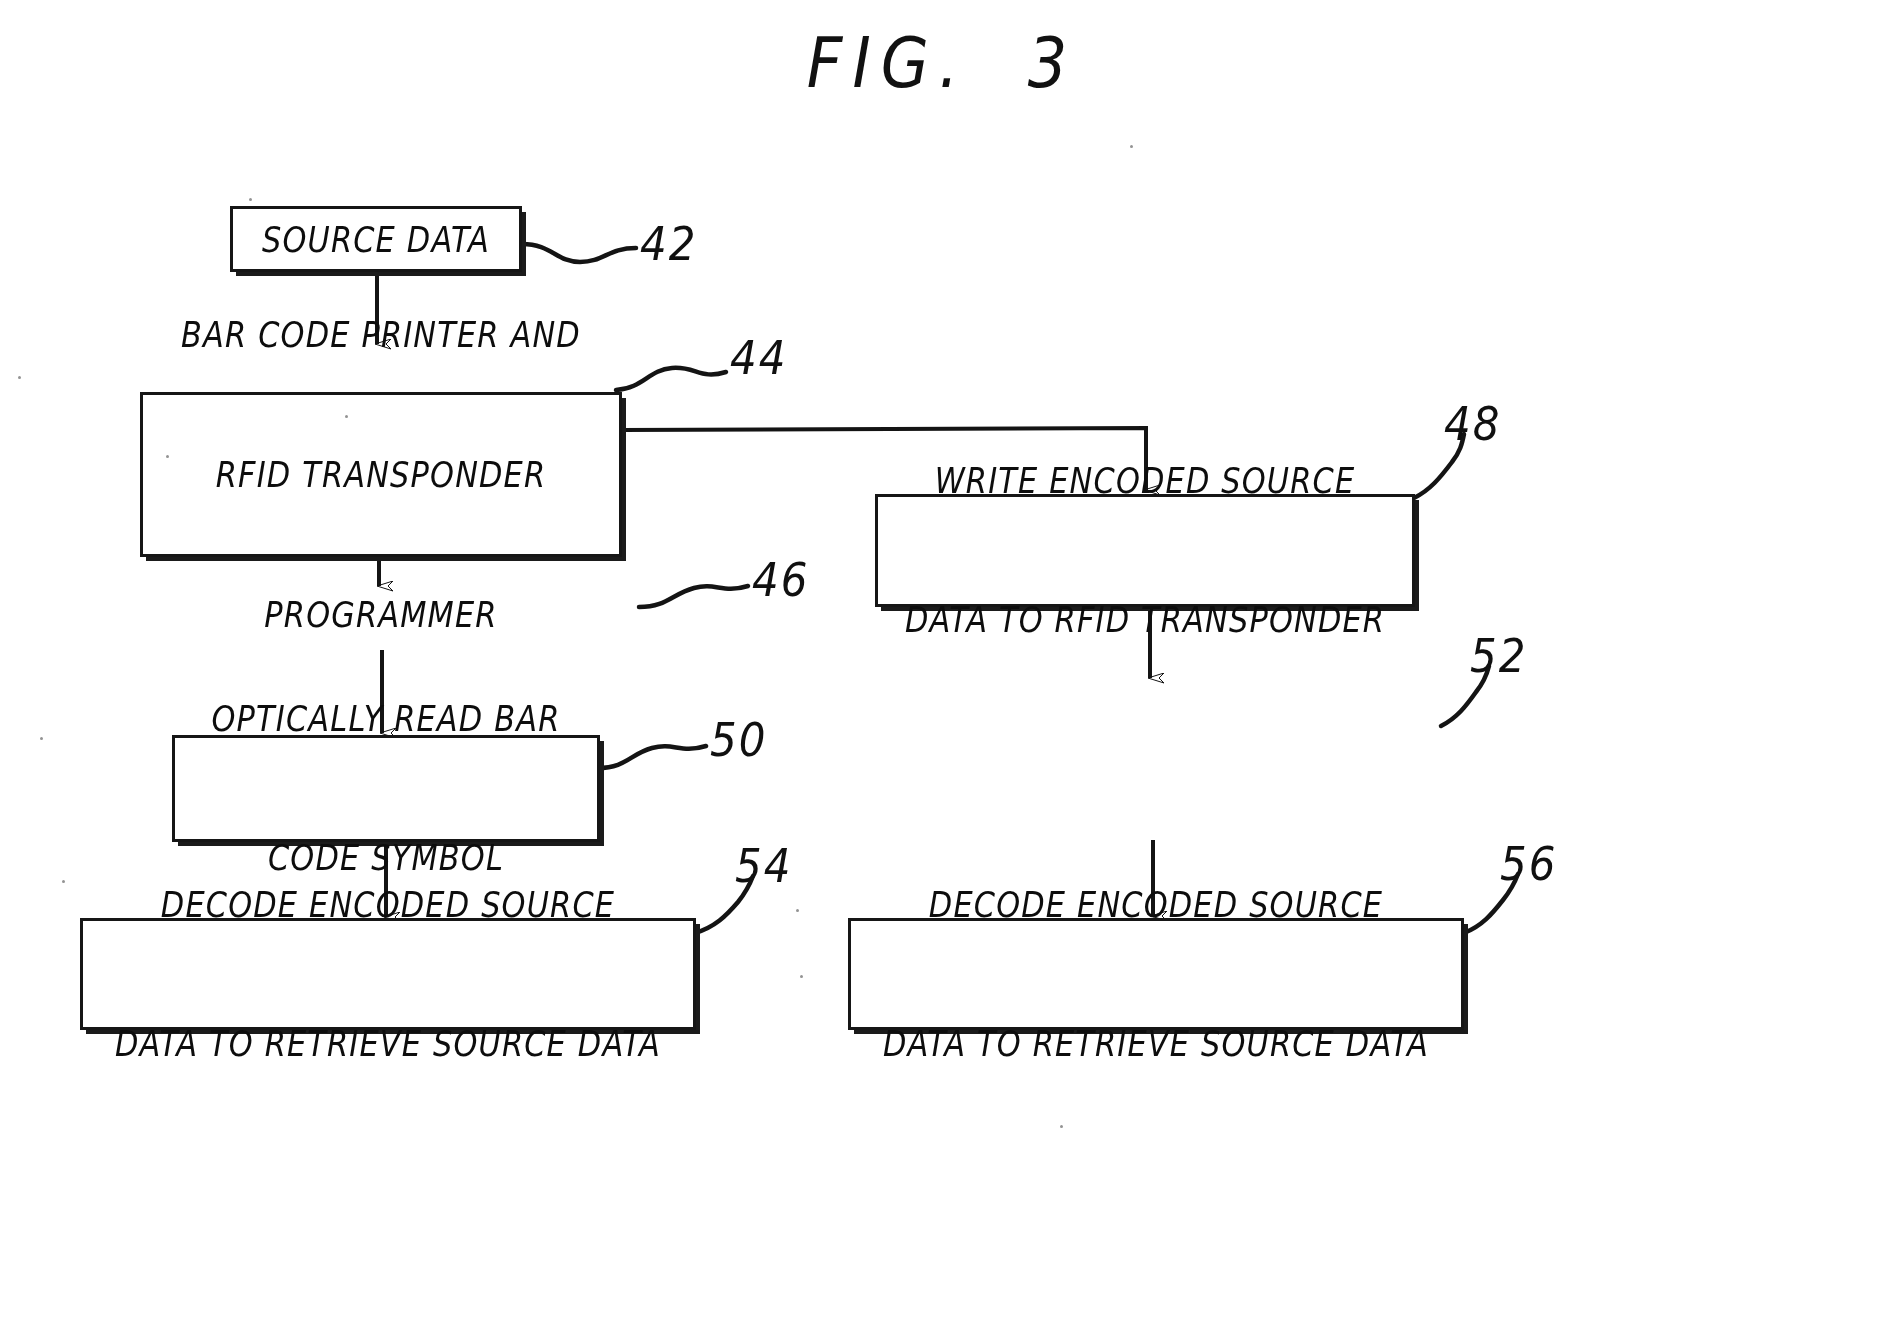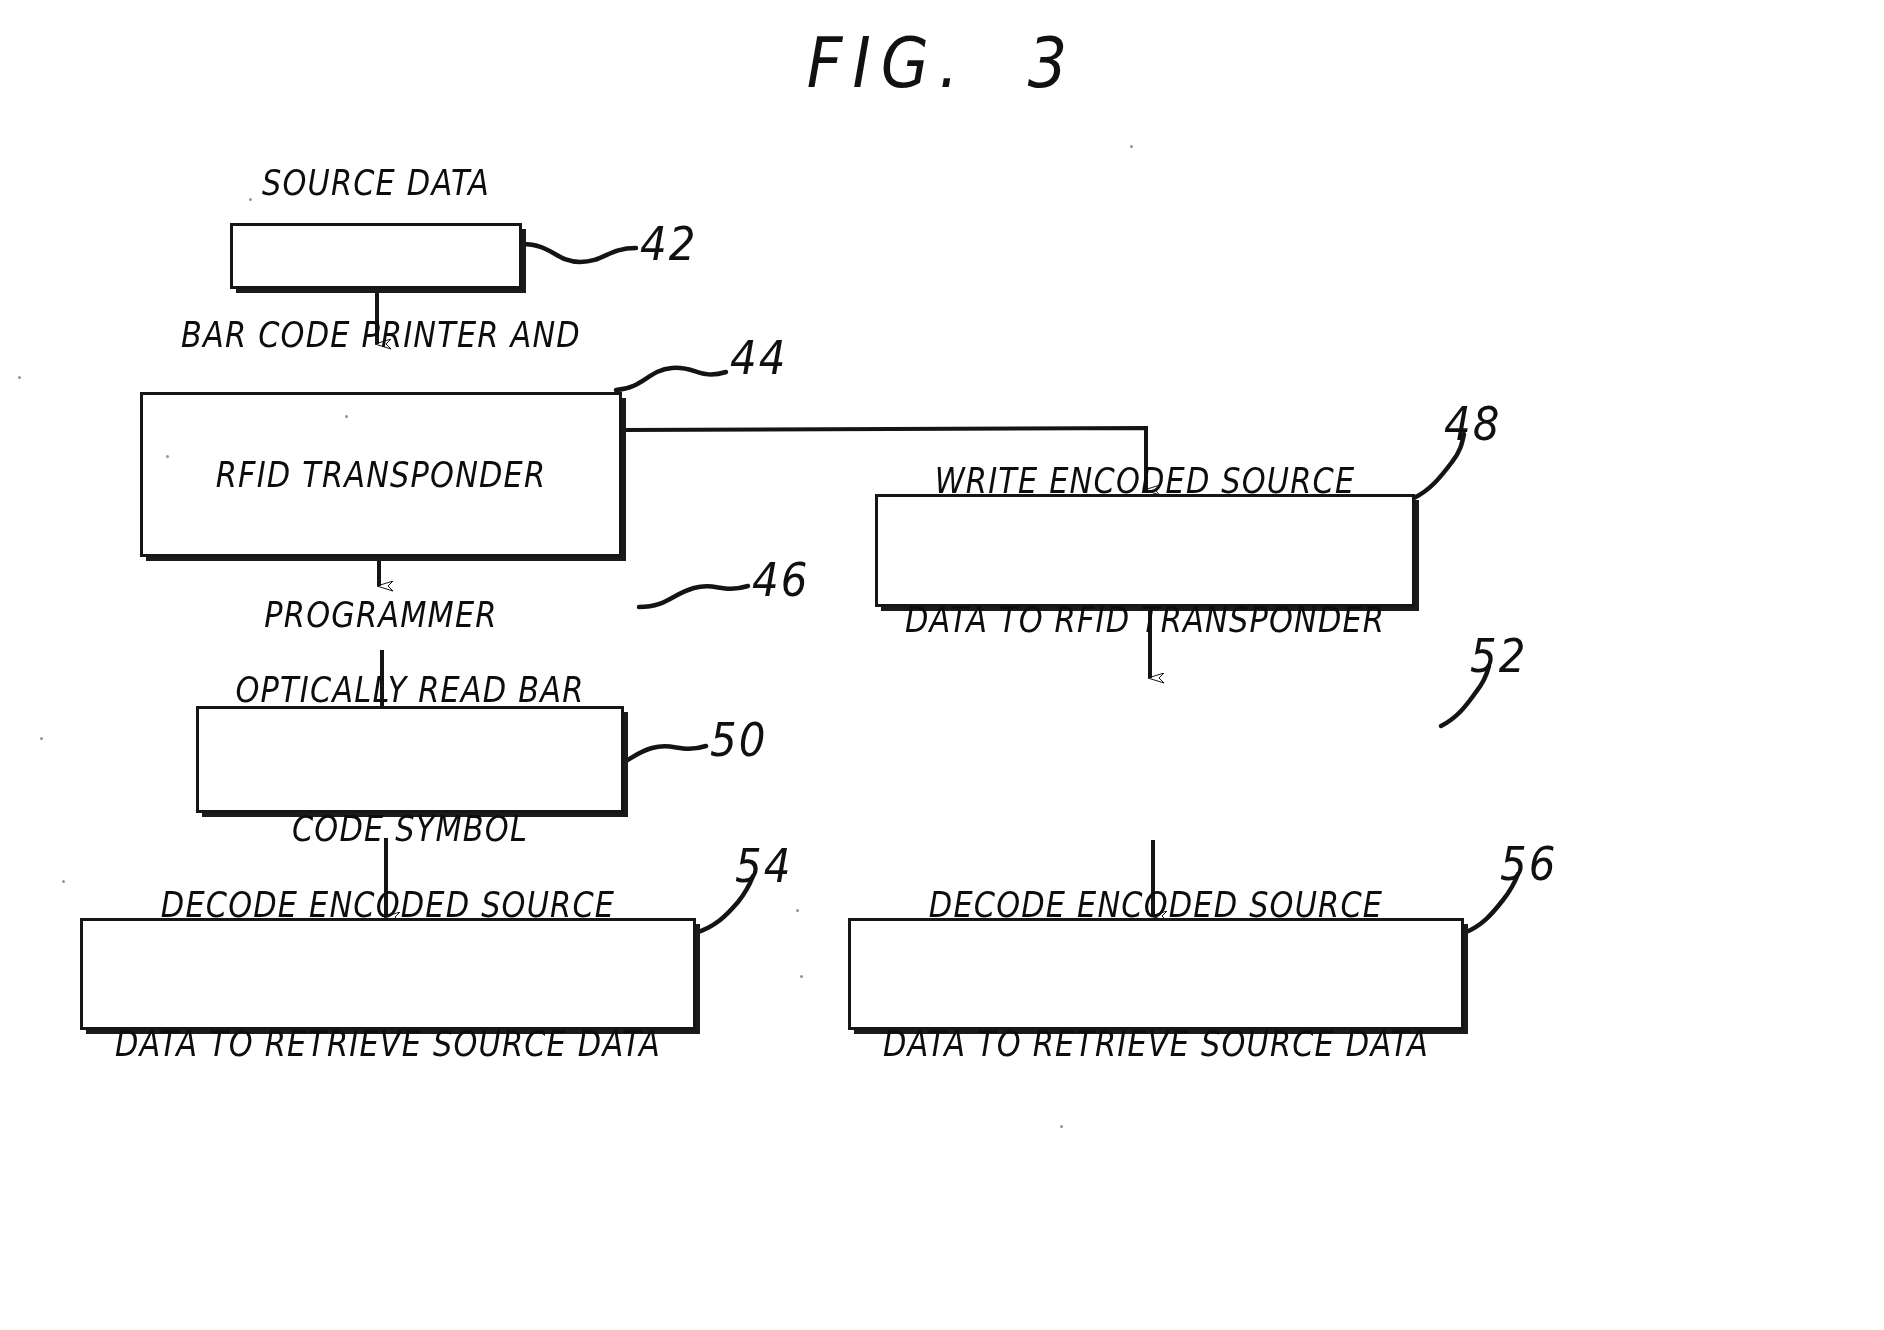--- a/index.html
+++ b/index.html
@@ -131,21 +131,21 @@
     <path d="M522,244 C552,244 556,262 580,262 C604,262 608,248 636,248" stroke-width="4.5" stroke-linecap="round"></path>
     <path d="M616,390 C644,388 648,370 672,368 C696,366 700,380 726,372" stroke-width="4.5" stroke-linecap="round"></path>
     <path d="M639,607 C667,607 672,594 694,588 C716,582 722,594 748,586" stroke-width="4.5" stroke-linecap="round"></path>
     <path d="M1414,498 C1430,490 1440,478 1452,462 C1460,452 1462,444 1464,434" stroke-width="4.5" stroke-linecap="round"></path>
     <path d="M598,768 C626,768 630,754 652,748 C674,742 680,754 706,746" stroke-width="4.5" stroke-linecap="round"></path>
     <path d="M1441,726 C1457,718 1466,706 1476,692 C1484,682 1487,674 1489,666" stroke-width="4.5" stroke-linecap="round"></path>
     <path d="M695,933 C715,927 726,916 738,902 C746,892 750,884 753,876" stroke-width="4.5" stroke-linecap="round"></path>
     <path d="M1464,933 C1482,926 1492,914 1503,900 C1511,890 1515,882 1518,874" stroke-width="4.5" stroke-linecap="round"></path>
   </svg>
 
-  <div class="node" style="left:230px; top:223px; width:292px; height:66px;align-items:flex-end;">
+  <div class="node" style="left:230px; top:206px; width:292px; height:66px;">
     <div class="lines">
       <span class="ln">SOURCE DATA</span>
     </div>
   </div>
 
   <div class="node" style="left:140px; top:348px; width:482px; height:165px;margin-top:44px;">
     <div class="lines">
       <span class="ln">BAR CODE PRINTER AND</span>
       <span class="ln">RFID TRANSPONDER</span>
       <span class="ln">PROGRAMMER</span>
@@ -153,21 +153,21 @@
   </div>
 
 
   <div class="node" style="left:875px; top:494px; width:540px; height:113px;">
     <div class="lines">
       <span class="ln">WRITE ENCODED SOURCE</span>
       <span class="ln">DATA TO RFID TRANSPONDER</span>
     </div>
   </div>
 
-  <div class="node" style="left:172px; top:706px; width:428px; height:107px;margin-left:24px;">
+  <div class="node" style="left:172px; top:735px; width:428px; height:107px;">
     <div class="lines">
       <span class="ln">OPTICALLY READ BAR</span>
       <span class="ln">CODE SYMBOL</span>
     </div>
   </div>
 
 
   <div class="node" style="left:80px; top:918px; width:616px; height:112px;">
     <div class="lines">
       <span class="ln">DECODE ENCODED SOURCE</span>

